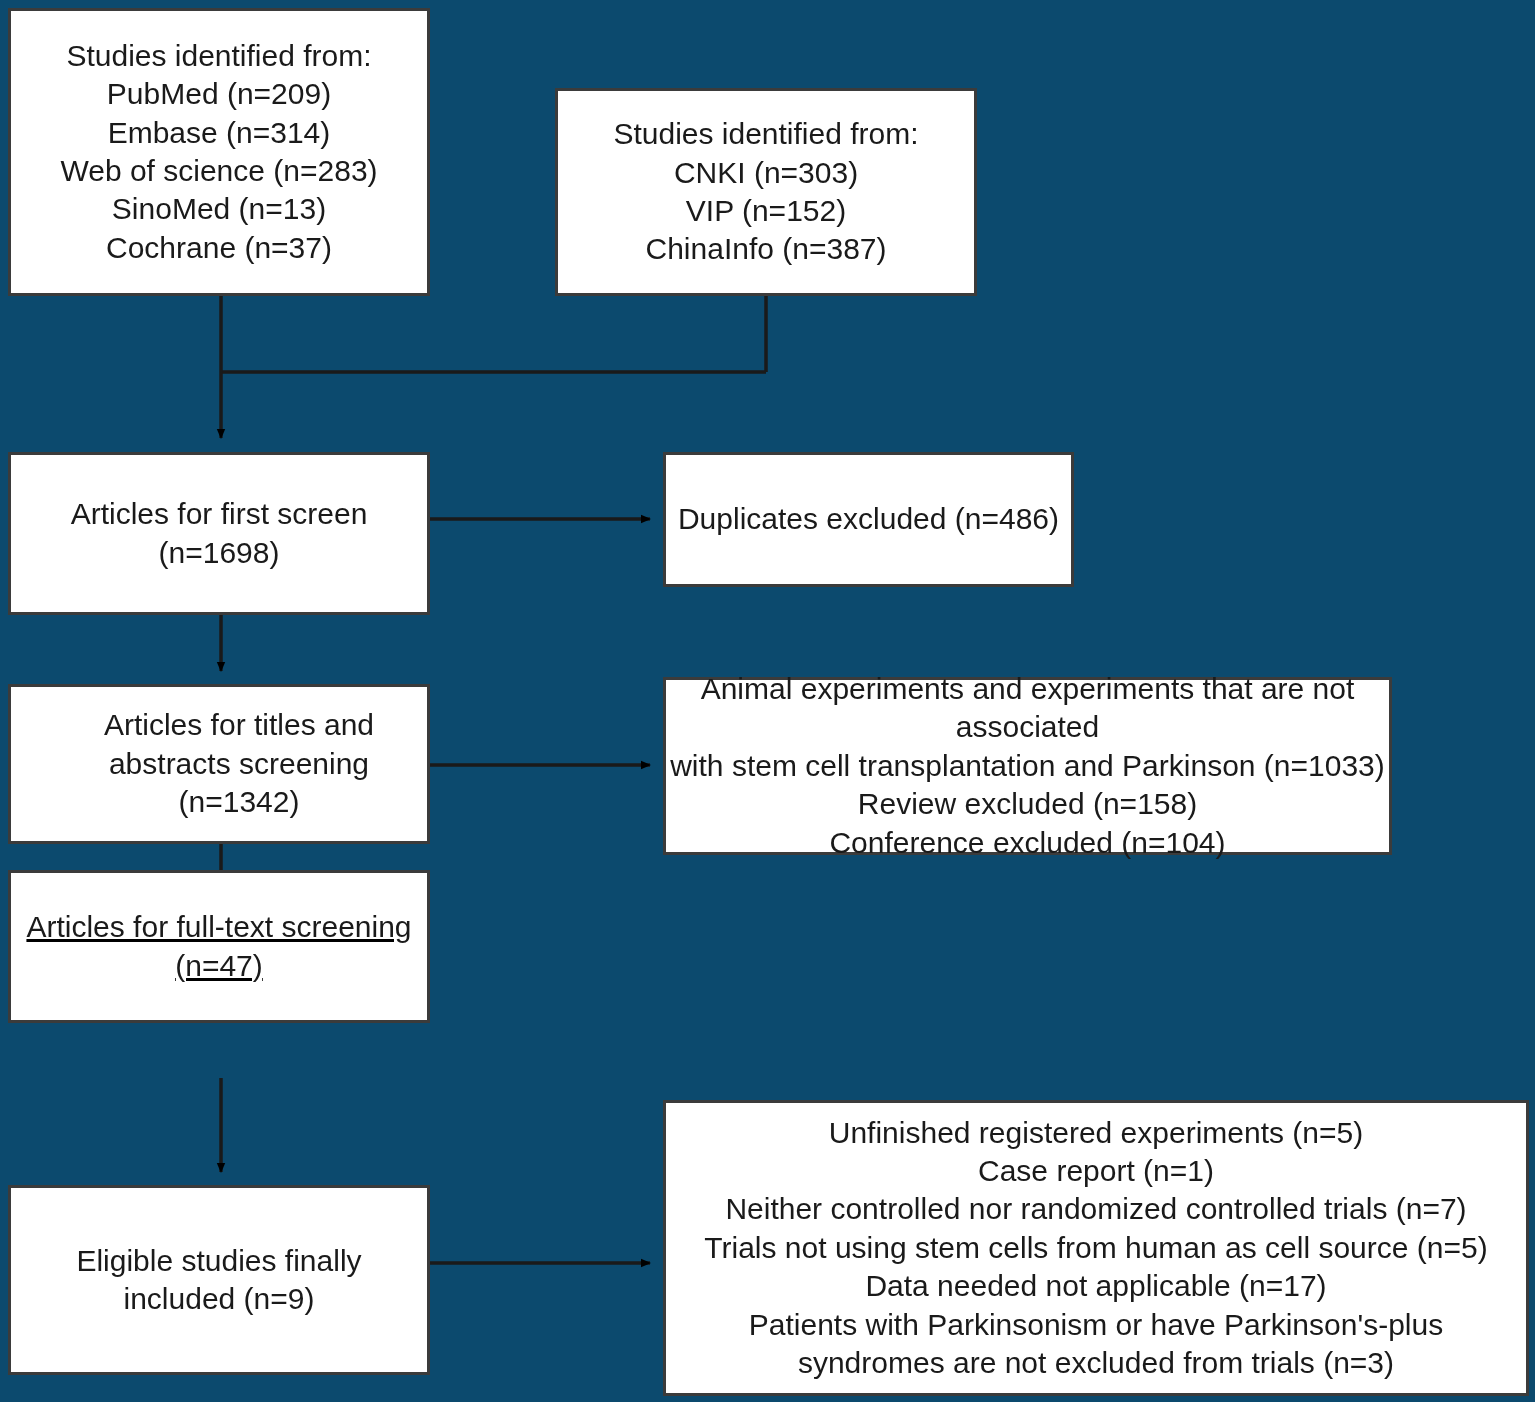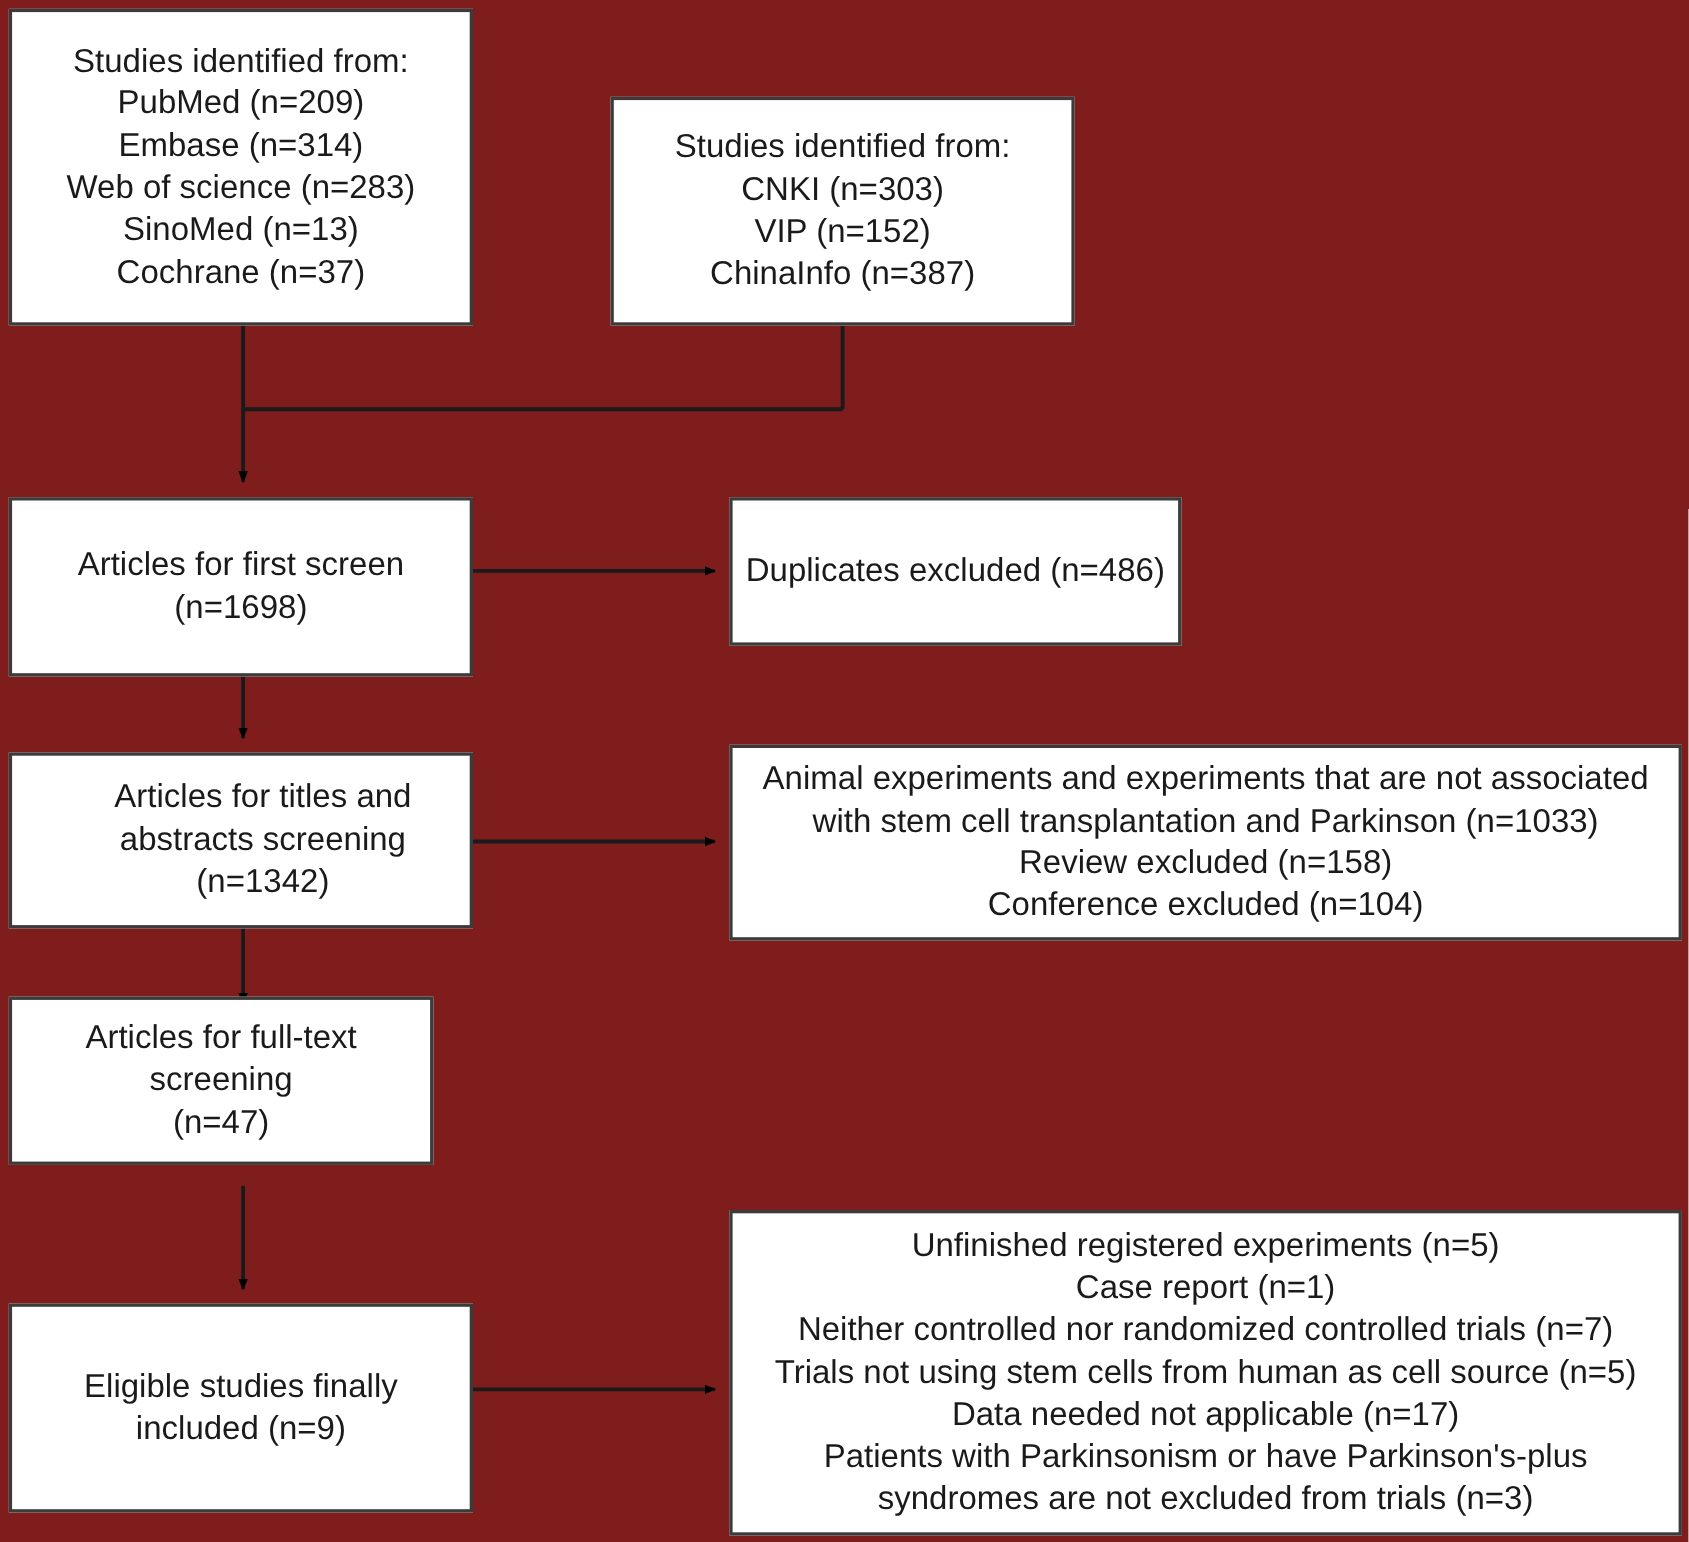--- a/index.html
+++ b/index.html
@@ -4,21 +4,21 @@
 <style>
   html, body {
     margin: 0;
     padding: 0;
     background: #ffffff;
   }
   #diagram {
     position: relative;
     width: 1535px;
     height: 1402px;
-    background: #7f1d1d;
+    background: #0c4a6e;
     font-family: "Liberation Sans", sans-serif;
     overflow: hidden;
   }
   .flow-box {
     position: absolute;
     box-sizing: border-box;
     border: 3px solid #3b3b3b;
     background: #ffffff;
     display: flex;
     align-items: center;
@@ -42,22 +42,22 @@
     width: 1535px;
     height: 1402px;
     pointer-events: none;
   }
   
   #box-sources-intl { left: 8px;   top: 8px;    width: 422px; height: 288px; }
   #box-sources-cn   { left: 555px; top: 88px;   width: 422px; height: 208px; }
   #box-first-screen { left: 8px;   top: 452px;  width: 422px; height: 163px; }
   #box-duplicates   { left: 663px; top: 452px;  width: 411px; height: 135px; }
   #box-titles-abs   { left: 8px;   top: 684px;  width: 422px; height: 160px; padding-left: 40px; }
-  #box-excl-titles  { left: 663px; top: 677px;  width: 866px; height: 178px; }
-  #box-fulltext     { left: 8px;   top: 906px;  width: 386px; height: 153px; }
+  #box-excl-titles  { left: 663px; top: 677px;  width: 729px; height: 178px; }
+  #box-fulltext     { left: 8px;   top: 870px;  width: 422px; height: 153px; text-decoration: underline; }
   #box-eligible     { left: 8px;   top: 1185px; width: 422px; height: 190px; }
   #box-excl-full    { left: 663px; top: 1100px; width: 866px; height: 296px; }
 </style>
 </head>
 <body>
 
 <div id="diagram">
 
   <svg id="connectors" viewBox="0 0 1535 1402" xmlns="http://www.w3.org/2000/svg">
     <defs>

